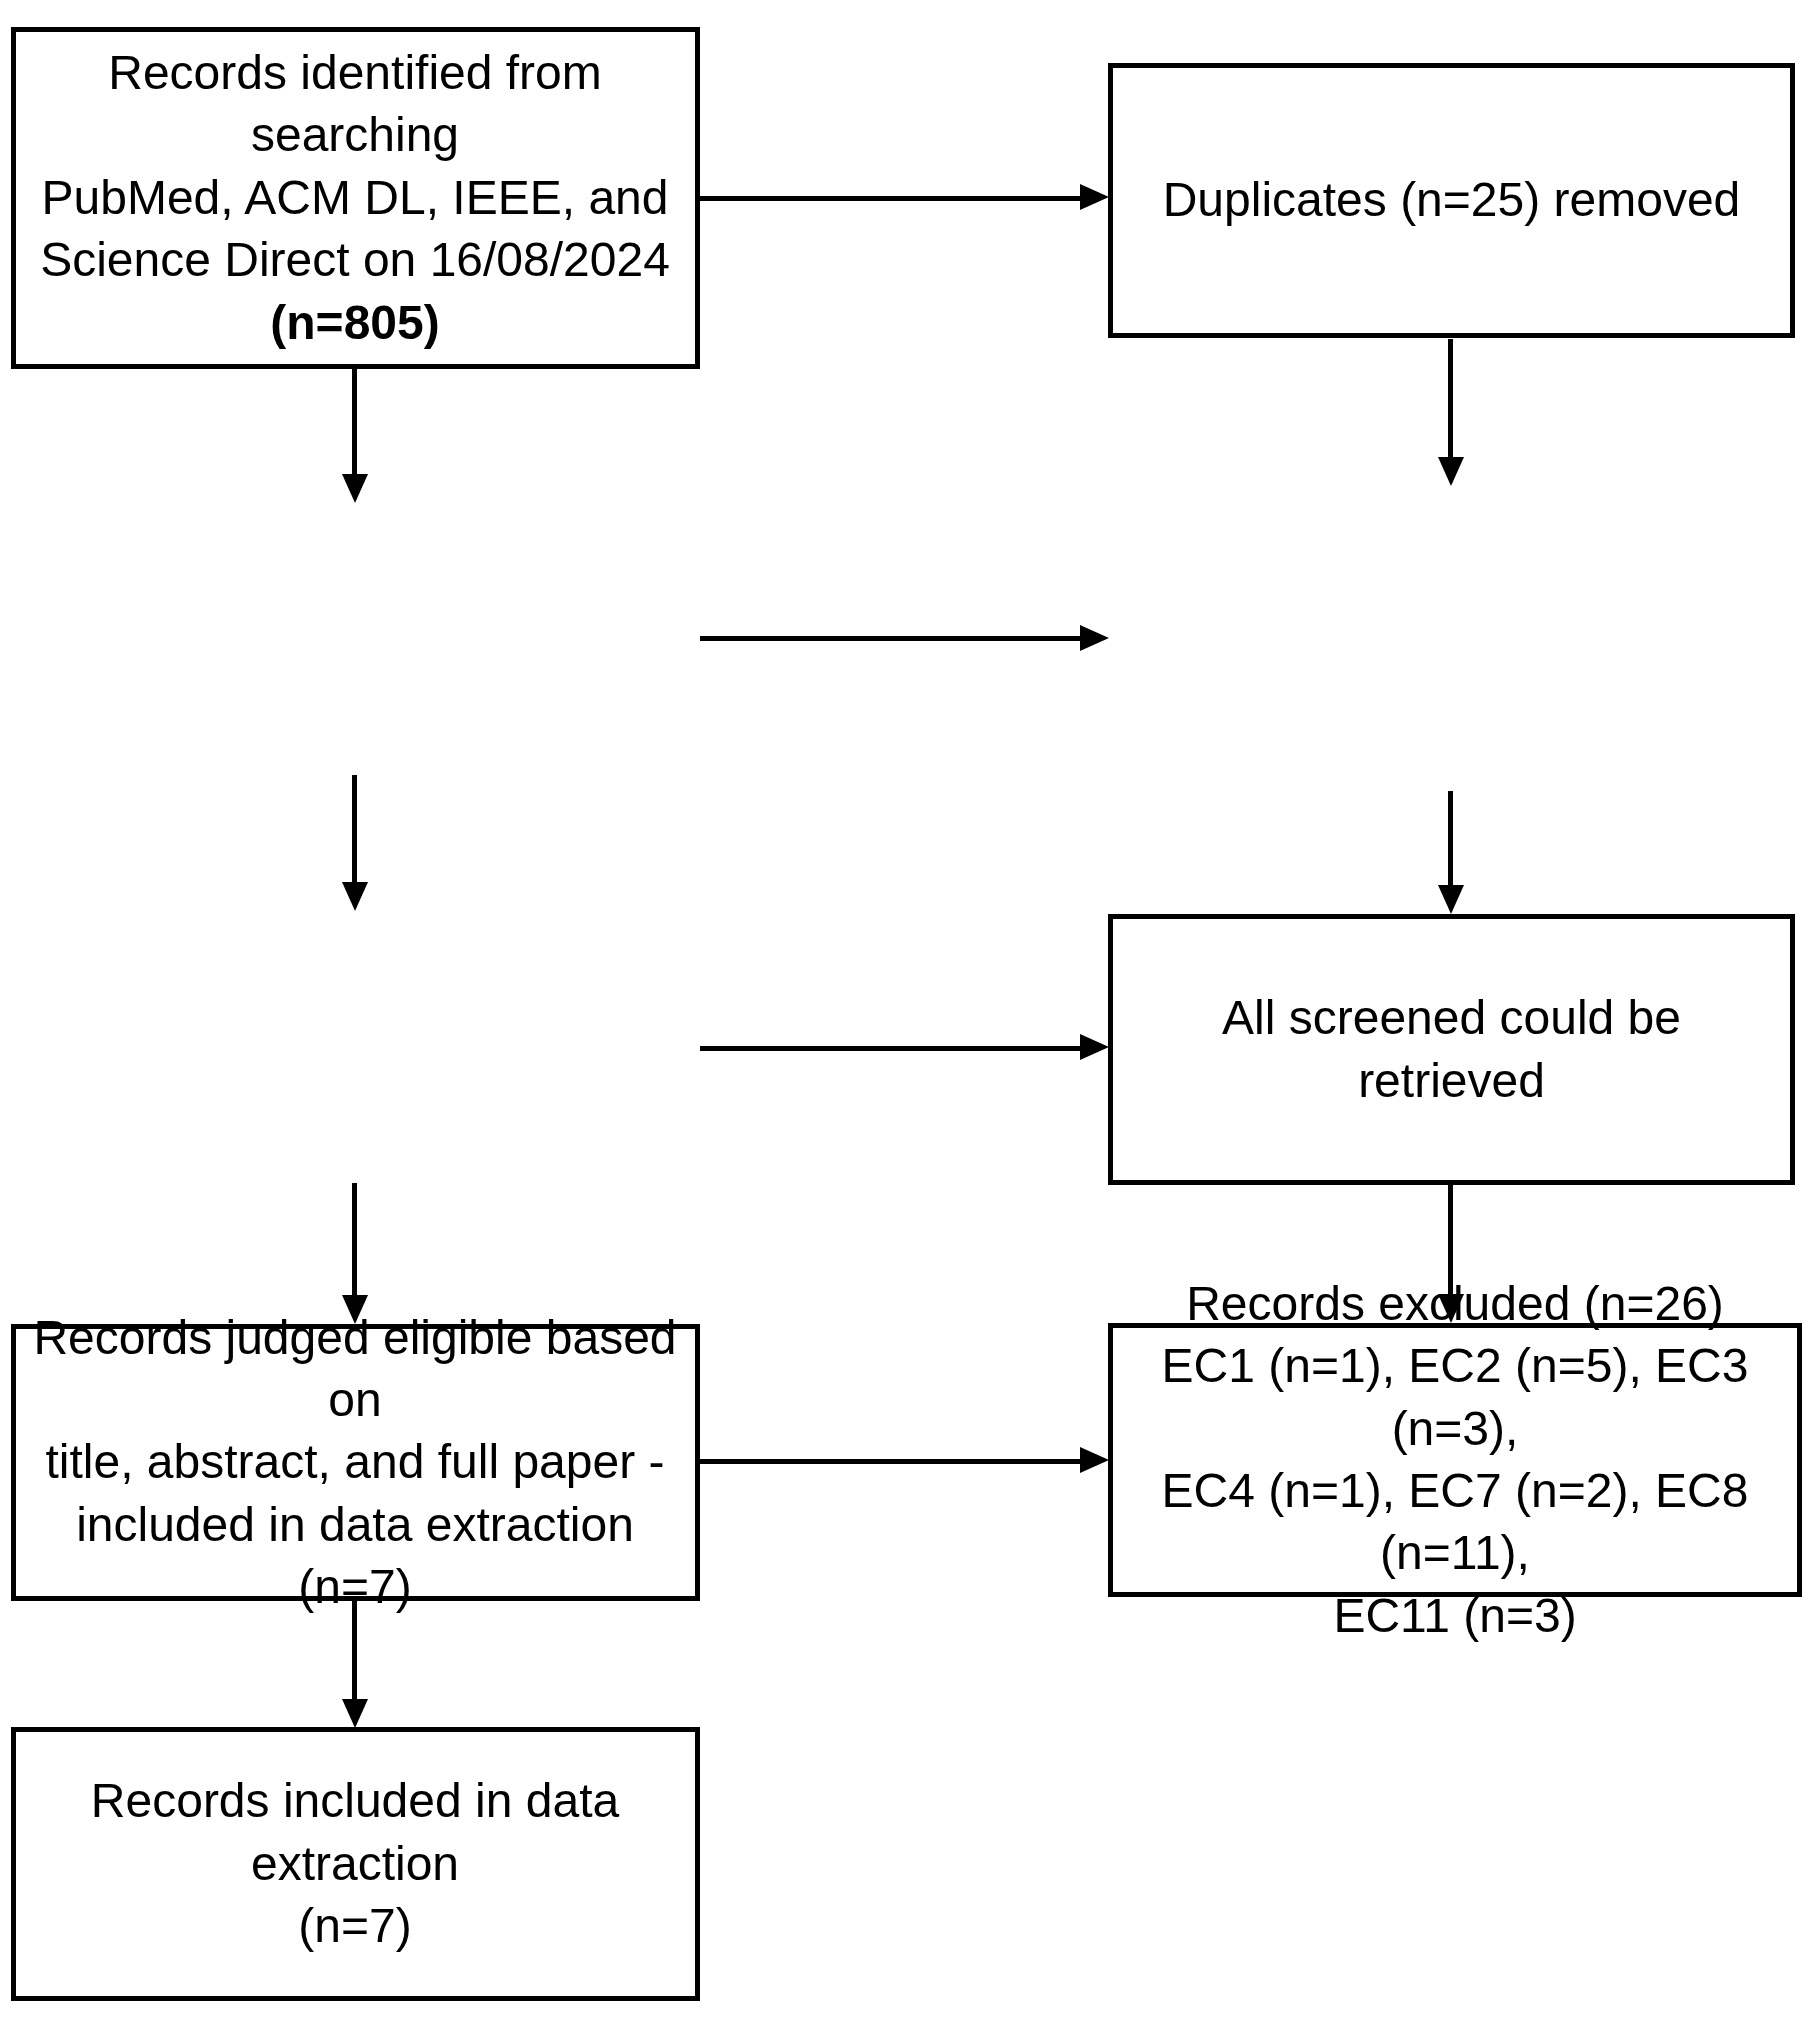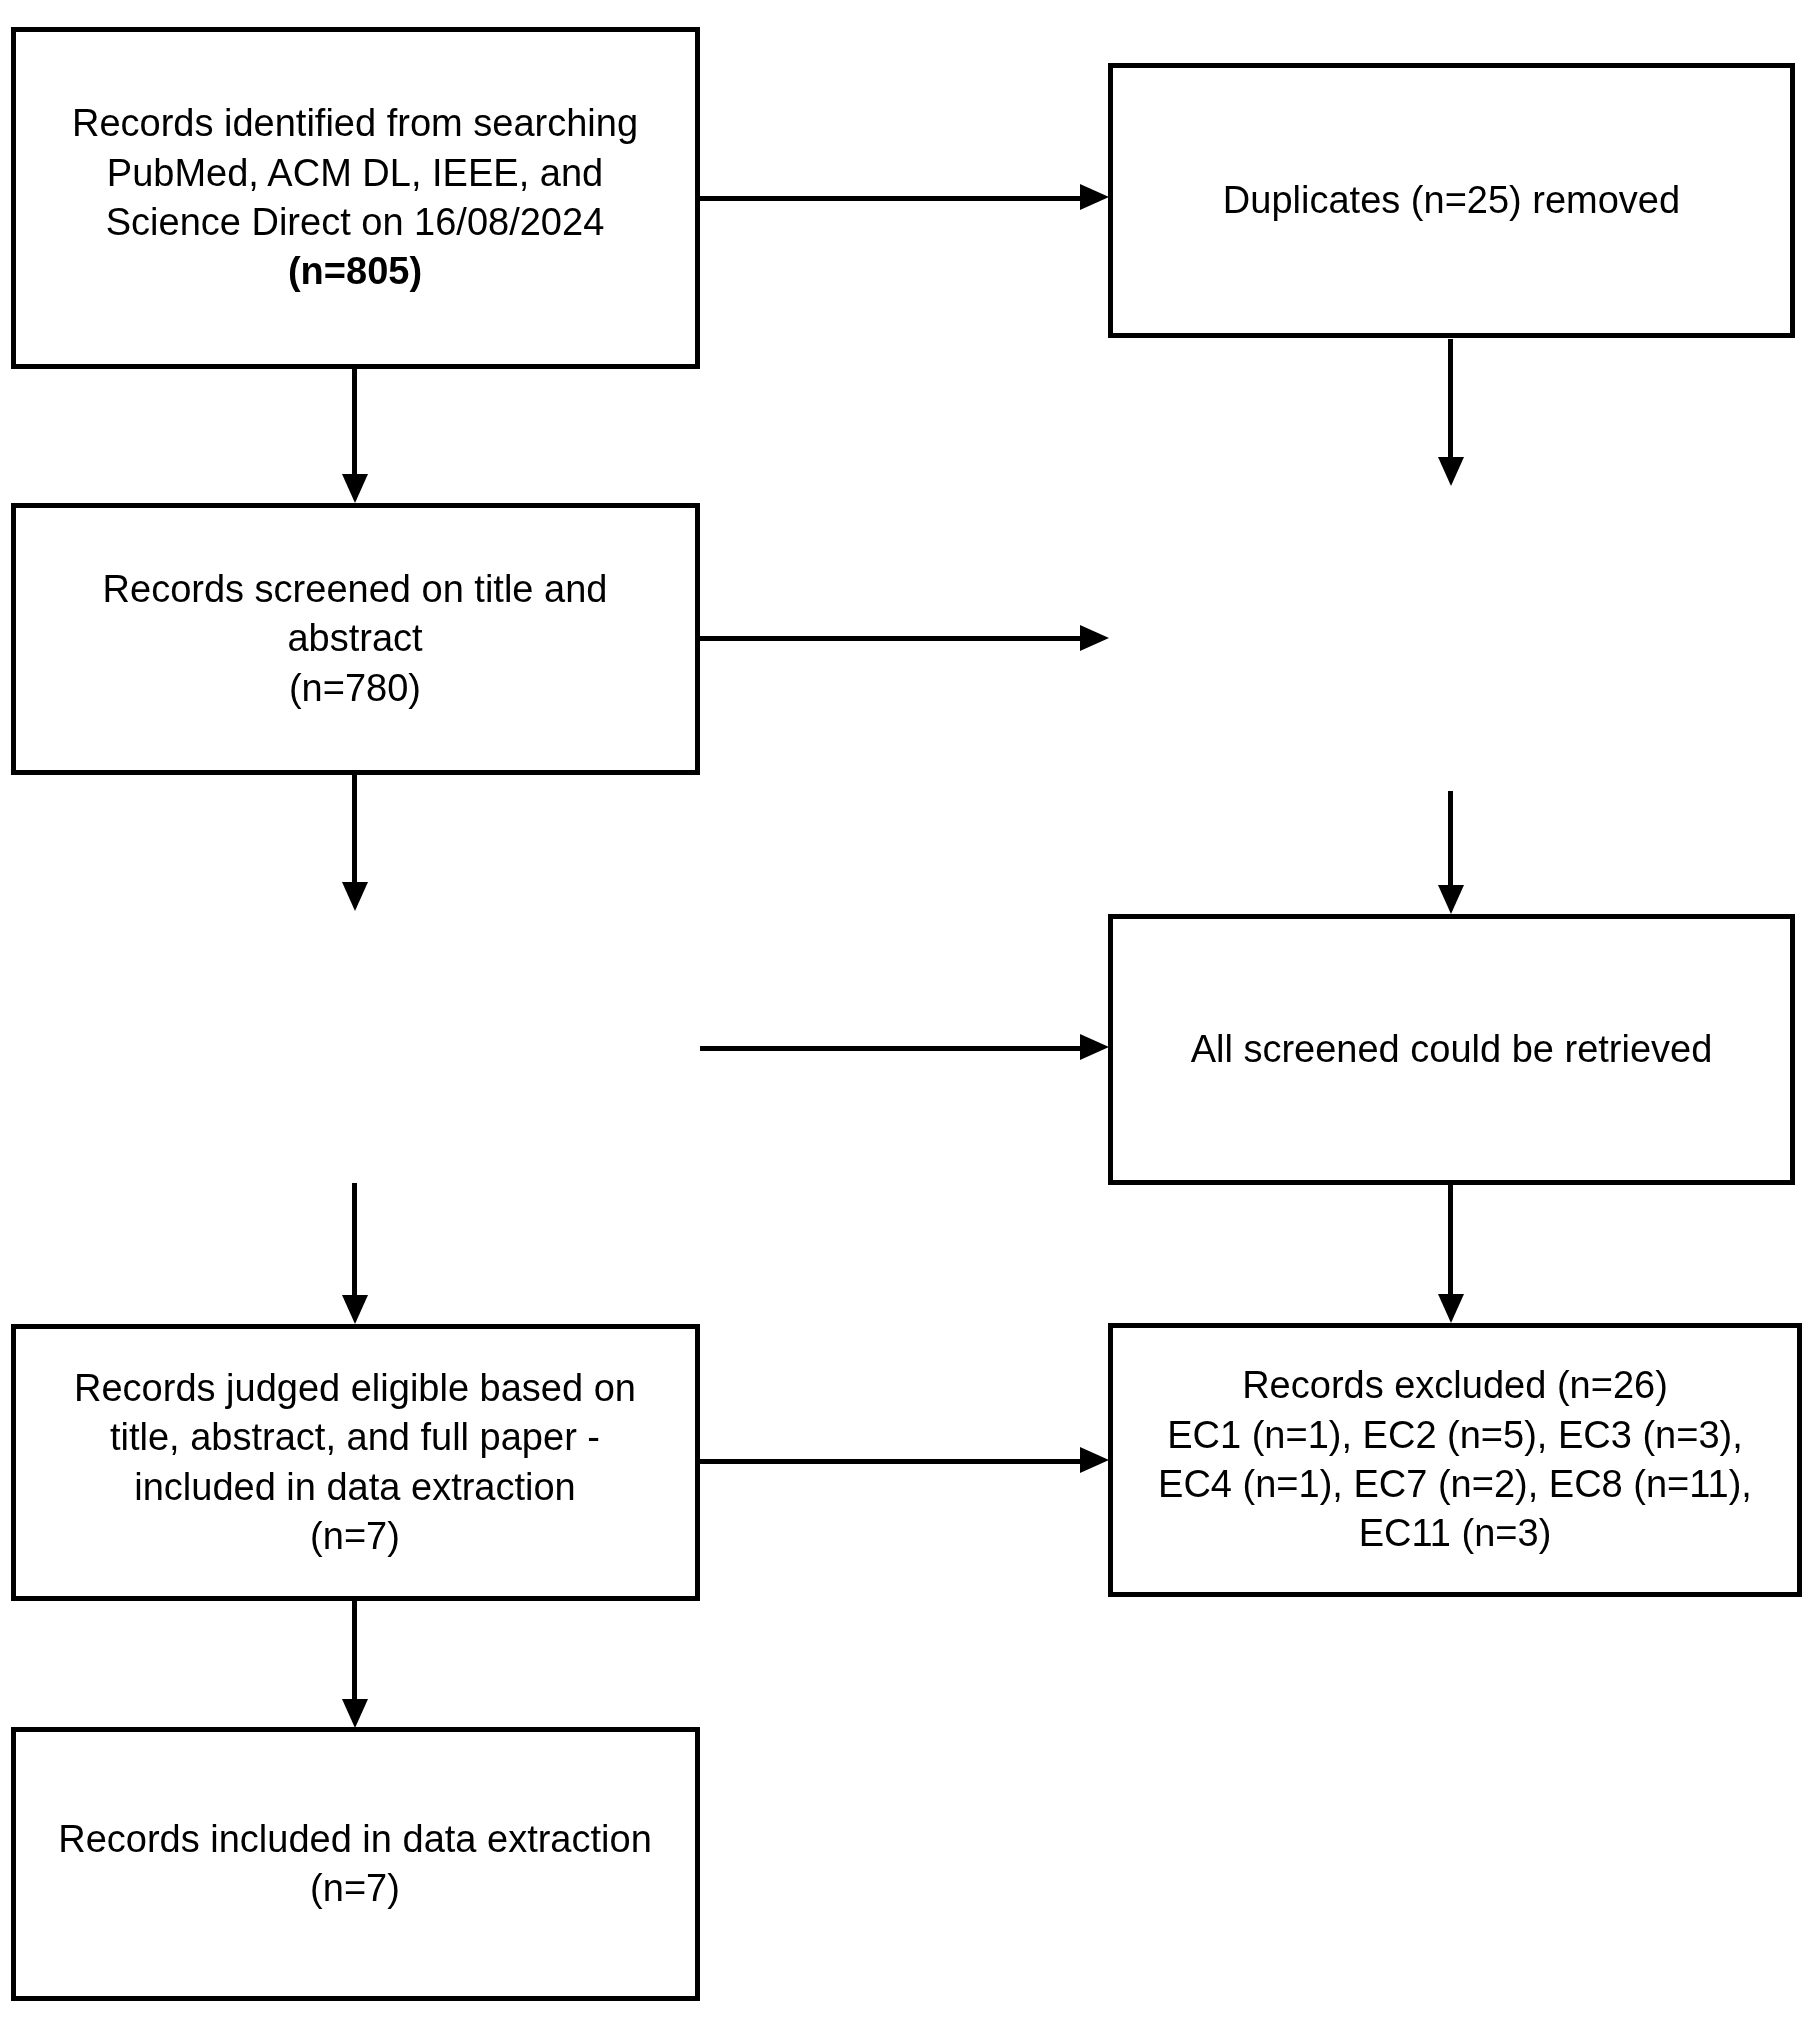--- a/index.html
+++ b/index.html
@@ -10,21 +10,21 @@
     width: 1812px;
     height: 2025px;
     overflow: hidden;
   }
   .canvas {
     position: relative;
     width: 1812px;
     height: 2025px;
     background: #ffffff;
     font-family: "Liberation Sans", sans-serif;
-    font-size: 38px;
+    font-size: 48px;
     line-height: 1.3;
     color: #000000;
   }
   .box {
     position: absolute;
     box-sizing: border-box;
     border: 5.3px solid #000000;
     background: #ffffff;
     display: flex;
     flex-direction: column;
@@ -71,25 +71,20 @@
 
 <div class="canvas">
 
   <div class="box" style="left:10.5px; top:27px; width:689px; height:342px;">
     <div class="txt">Records identified from searching
 PubMed, ACM DL, IEEE, and
 Science Direct on 16/08/2024</div>
     <div class="txt bold">(n=805)</div>
   </div>
 
-  <div class="box" style="left:10.5px; top:503px; width:689px; height:272px;">
-    <div class="txt">Records screened on title and
-abstract
-(n=780)</div>
-  </div>
 
 
   <div class="box" style="left:10.5px; top:1324px; width:689px; height:277px;">
     <div class="txt">Records judged eligible based on
 title, abstract, and full paper -
 included in data extraction
 (n=7)</div>
   </div>
 
   <div class="box" style="left:10.5px; top:1727px; width:689px; height:274px;">

